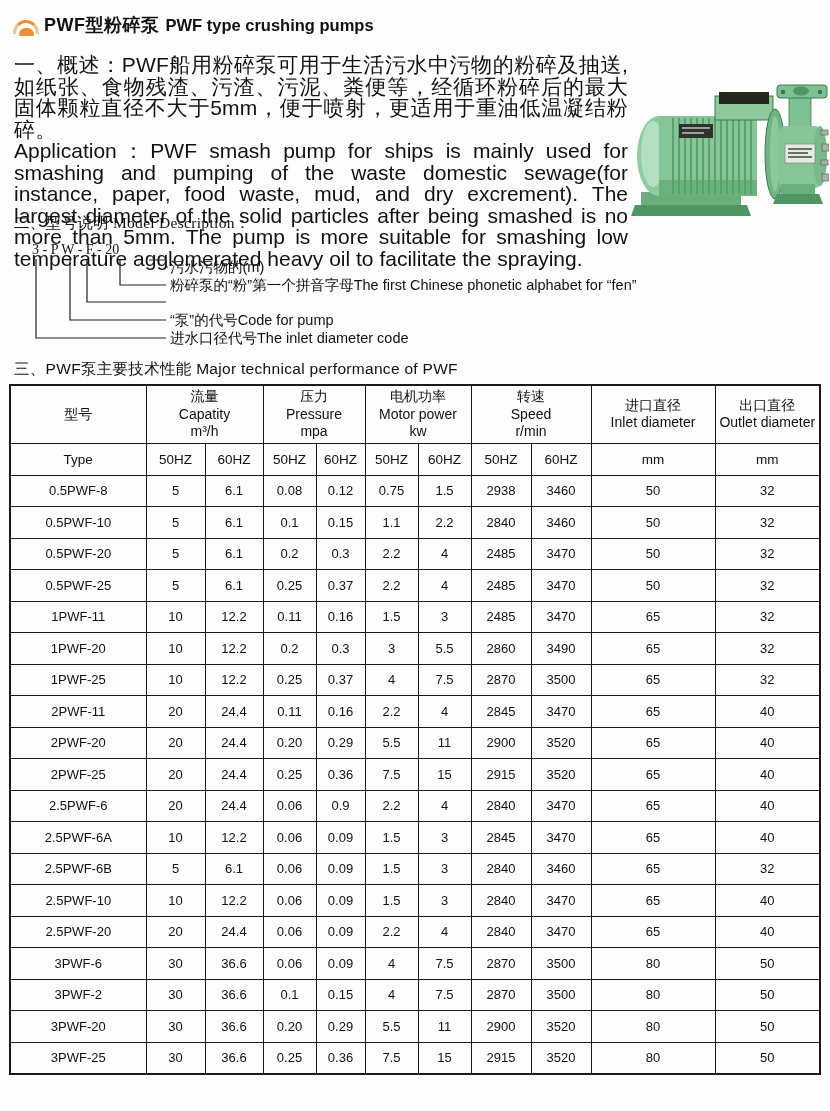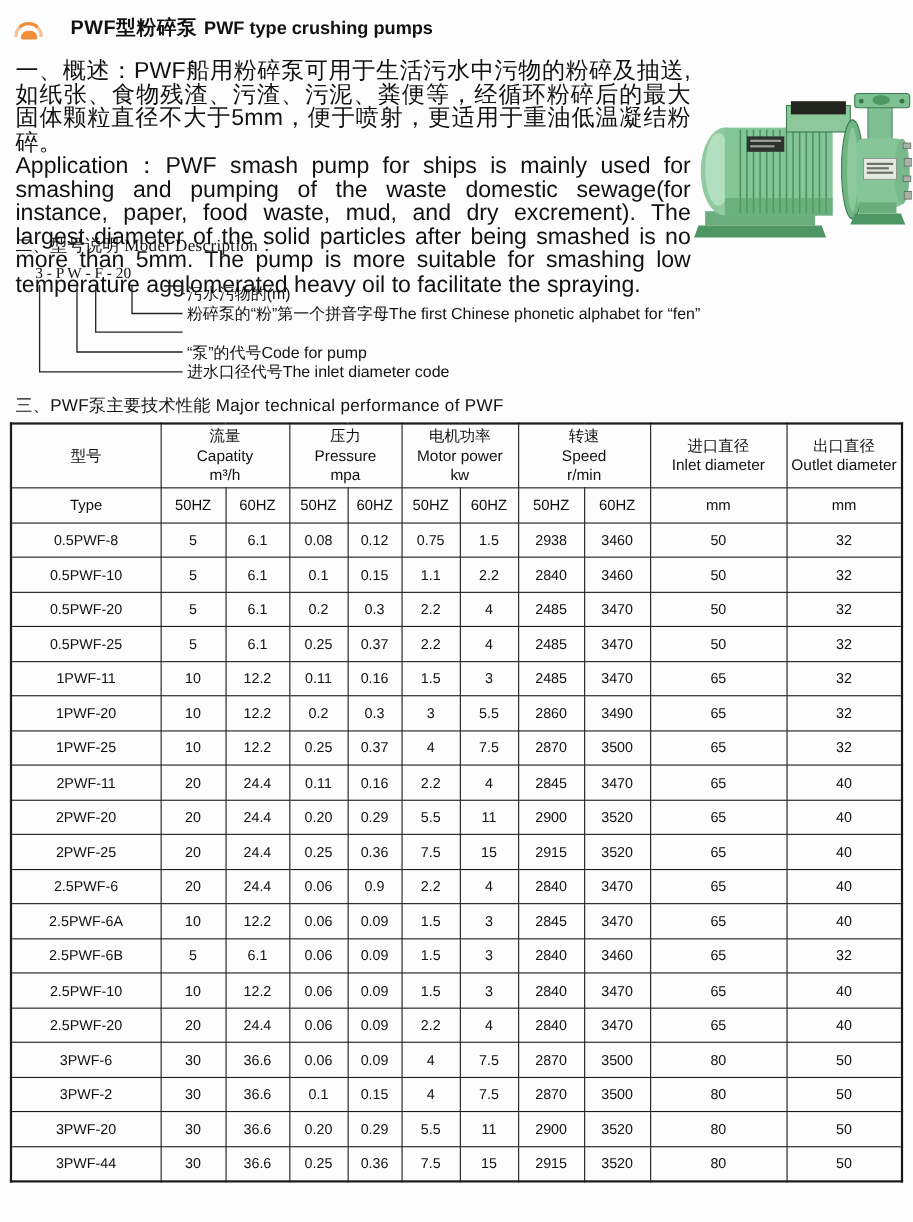--- a/index.html
+++ b/index.html
@@ -15,21 +15,21 @@
     position:absolute; left:1px; top:1px; width:26px; height:14px;
     border:3.5px solid #ee8e3a; border-bottom:none;
     border-radius:14px 14px 0 0;
     border-left-color:rgba(238,142,58,.55); border-right-color:rgba(238,142,58,.55);
   }
   .logo .disc {
     position:absolute; left:7px; top:9px; width:15px; height:8px;
     background:#ee8e3a; border-radius:8px 8px 2px 2px;
   }
   .title-line { position:absolute; left:44px; top:13px; white-space:nowrap; }
-  .title-zh { font-size:18px; font-weight:bold; letter-spacing:.5px;margin-left:20px; }
+  .title-zh { font-size:18px; font-weight:bold; letter-spacing:.5px; }
   .title-en { font-size:16.5px; font-weight:bold; margin-left:6px; }
   
   .overview { position:absolute; left:14px; top:54px; width:614px;
     font-size:21px; line-height:21.5px; text-align:justify; }
   .overview .zh { letter-spacing:.2px; }
   
   .pump { position:absolute; left:627px; top:84px; width:202px; height:136px; }
   
   .sec-heading { position:absolute; left:14px; font-size:15.5px; letter-spacing:.3px; }
   #sec2 { top:213px;font-family:Liberation Serif, serif; }
@@ -457,21 +457,21 @@
             <td>0.20</td>
             <td>0.29</td>
             <td>5.5</td>
             <td>11</td>
             <td>2900</td>
             <td>3520</td>
             <td>80</td>
             <td>50</td>
           </tr>
           <tr>
-            <td>3PWF-44</td>
+            <td>3PWF-25</td>
             <td>30</td>
             <td>36.6</td>
             <td>0.25</td>
             <td>0.36</td>
             <td>7.5</td>
             <td>15</td>
             <td>2915</td>
             <td>3520</td>
             <td>80</td>
             <td>50</td>

